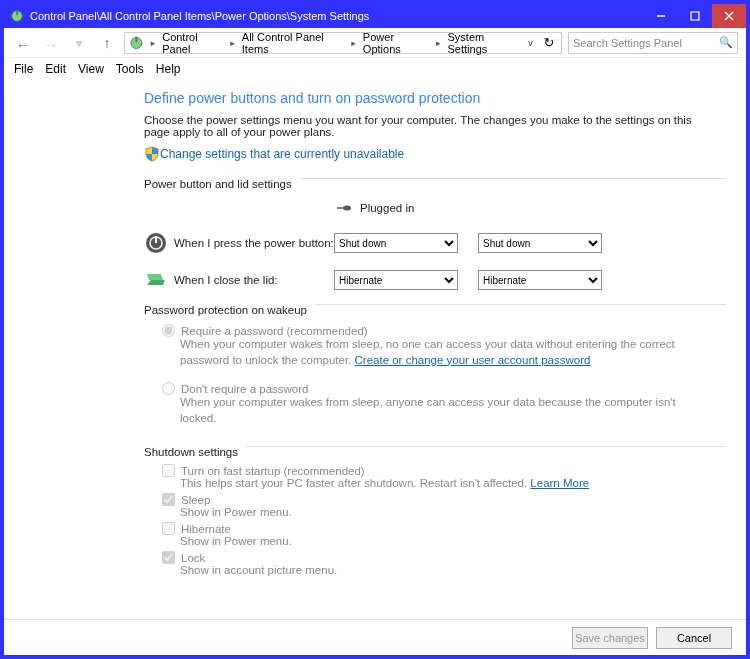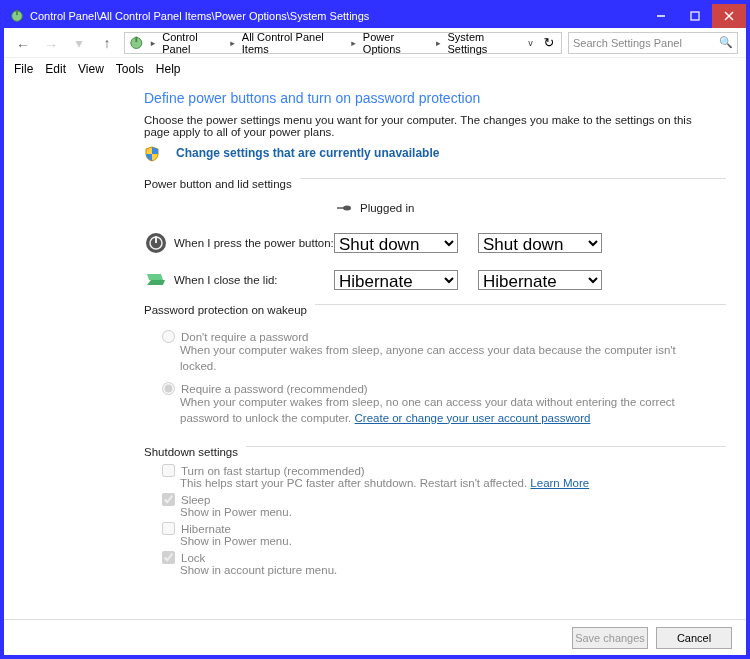--- a/index.html
+++ b/index.html
@@ -28,30 +28,30 @@
 .search-box .mag { margin-left: auto; color: #555; }
 
 
 .menubar { height: 22px; display: flex; align-items: center; gap: 12px; padding: 0 10px; font-size: 12px; background: #fff; }
 .menubar span { color: #000; }
 
 
 .content { flex: 1; padding: 10px 20px 8px 140px; font-size: 12px; color: #222; overflow: hidden; display: flex; flex-direction: column; }
 .page-title { color: #3b82f6; font-size: 14px; font-weight: 400; margin-bottom: 8px; }
 .desc { font-size: 11.5px; margin-bottom: 8px; max-width: 560px; }
-.shield-row { display: flex; align-items: flex-start; gap: 16px; margin-bottom: 10px; font-weight: bold; }
+.shield-row { display: flex; align-items: center; gap: 0; margin-bottom: 10px; }
 .shield-row a { color: #1a63a8; font-size: 12px; text-decoration: none; }
 .section-hdr { font-size: 11.5px; color: #222; margin: 6px 0 4px 0; display: flex; align-items: flex-start; gap: 8px; }
 .section-hdr .line { flex: 1; height: 1px; background: #ddd; }
 .col-hdr { display: flex; margin: 6px 0 8px 192px; gap: 10px; }
 .col-hdr .col { width: 150px; display: flex; align-items: center; gap: 8px; font-size: 11.5px; }
 .row { display: flex; align-items: center; margin-bottom: 8px; margin-top: 8px; }
 .row .icon { width: 24px; display: inline-flex; justify-content: center; margin-right: 6px; }
 .row .lbl { width: 160px; font-size: 11.5px; }
-.row select { width: 124px; height: 20px; font-size: 17px; border: 1px solid #888; background: #fff; margin-right: 20px; }
+.row select { width: 124px; height: 20px; font-size: 10px; border: 1px solid #888; background: #fff; margin-right: 20px; }
 .radio-block { margin: 4px 0 4px 18px; font-size: 11.5px; }
 .radio-block .r-row { display: flex; align-items: center; gap: 6px; color: #888; }
 .radio-block .sub { margin-left: 18px; color: #888; max-width: 520px; line-height: 1.35; }
 .radio-block .sub a { color: #1a63a8; text-decoration: underline; }
 .chk-block { margin: 2px 0 2px 18px; font-size: 11.5px; }
 .chk-block .c-row { display: flex; align-items: center; gap: 6px; color: #888; }
 .chk-block .sub { margin-left: 18px; color: #888; }
 .chk-block .sub a { color: #1a63a8; }
 
 
@@ -174,34 +174,34 @@
         </span>
       <span class="lbl">When I close the lid:</span>
       <select><option>Hibernate</option></select>
       <select><option>Hibernate</option></select>
     </div>
 
     <div class="section-hdr">
       <span>Password protection on wakeup</span>
         <span class="line"></span>
     </div>
+    <div class="radio-block">
+      <div class="r-row">
+          <input type="radio" disabled="" checked="" style="">
+          <span>Require a password (recommended)</span>
+        </div>
+      <div class="sub"><span>When your computer wakes from sleep, no one can access your data without entering the correct password to unlock the computer. </span><a href="#">Create or change your user account password</a></div>
+    </div>
     <div class="radio-block" style="margin-top:10px">
       <div class="r-row">
           <input type="radio" disabled="" style="">
           <span>Don't require a password</span>
         </div>
       <div class="sub">When your computer wakes from sleep, anyone can access your data because the computer isn't locked.</div>
     </div>
-    <div class="radio-block">
-      <div class="r-row">
-          <input type="radio" disabled="" checked="" style="">
-          <span>Require a password (recommended)</span>
-        </div>
-      <div class="sub"><span>When your computer wakes from sleep, no one can access your data without entering the correct password to unlock the computer. </span><a href="#">Create or change your user account password</a></div>
-    </div>
 
     <div class="section-hdr" style="margin-top:16px">
       <span>Shutdown settings</span>
         <span class="line"></span>
     </div>
     <div class="chk-block">
       <div class="c-row">
           <input type="checkbox" disabled="" style="">
           <span>Turn on fast startup (recommended)</span>
         </div>

